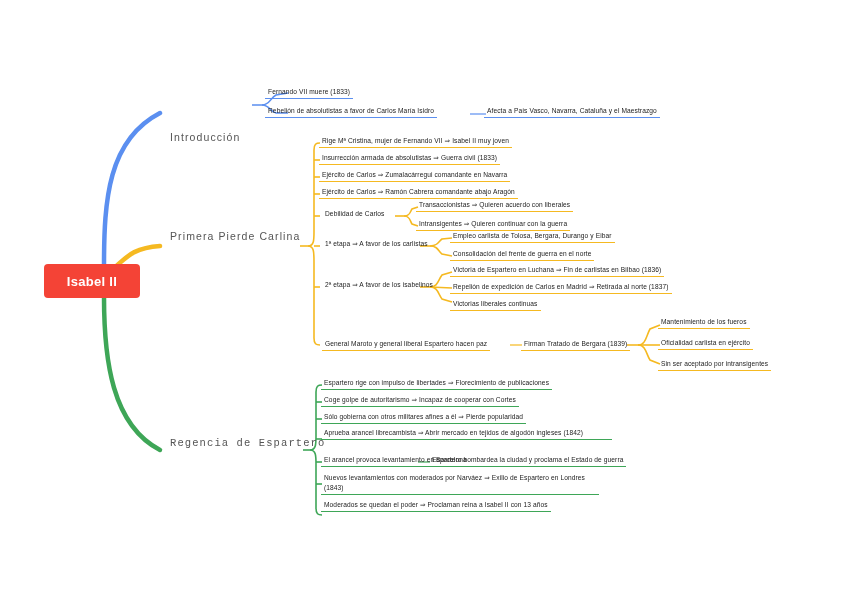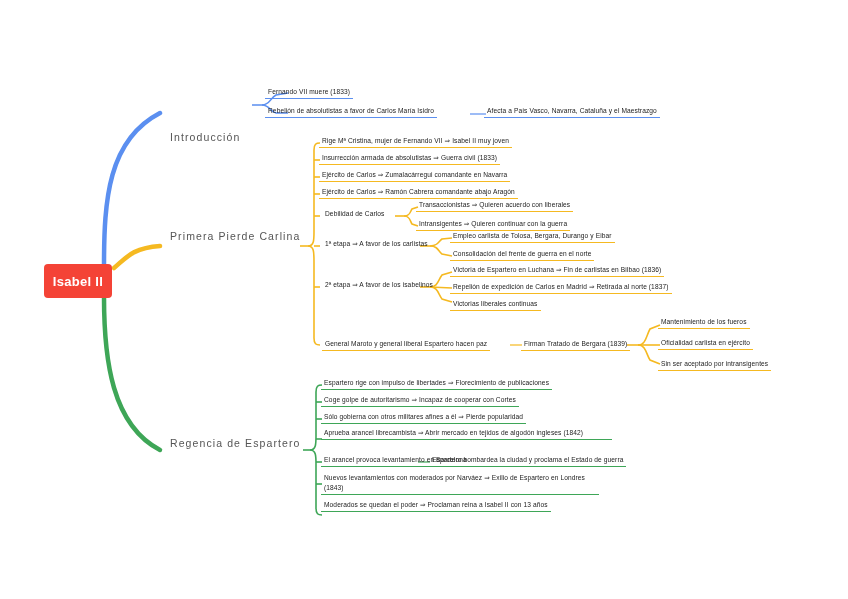--- a/index.html
+++ b/index.html
@@ -25,21 +25,21 @@
     width: 848px;
     height: 599px;
     pointer-events: none;
   }
 
   
   .root-node {
     position: absolute;
     left: 44px;
     top: 264px;
-    width: 68px;
+    width: 96px;
     height: 34px;
     background: #f44336;
     border-radius: 4px;
     color: #ffffff;
     font-size: 13px;
     font-weight: bold;
     display: flex;
     align-items: center;
     justify-content: center;
     letter-spacing: 0.3px;
@@ -50,21 +50,21 @@
   .branch-label {
     position: absolute;
     font-size: 10.5px;
     color: #555555;
     letter-spacing: 1.1px;
     white-space: nowrap;
     font-family: "Liberation Sans", sans-serif;
   }
   .branch-label.intro   { left: 170px; top: 91px; margin-top: 40px; }
   .branch-label.guerra  { left: 170px; top: 230px; }
-  .branch-label.regencia{ left: 170px; top: 437px; }
+  .branch-label.regencia{ left: 170px; top: 437px; font-family: Liberation Mono, monospace; }
 
   
   .leaf {
     position: absolute;
     font-size: 6.6px;
     color: #222222;
     white-space: nowrap;
     line-height: 9px;
     padding: 0 3px 1.5px 3px;
     letter-spacing: 0.1px;

